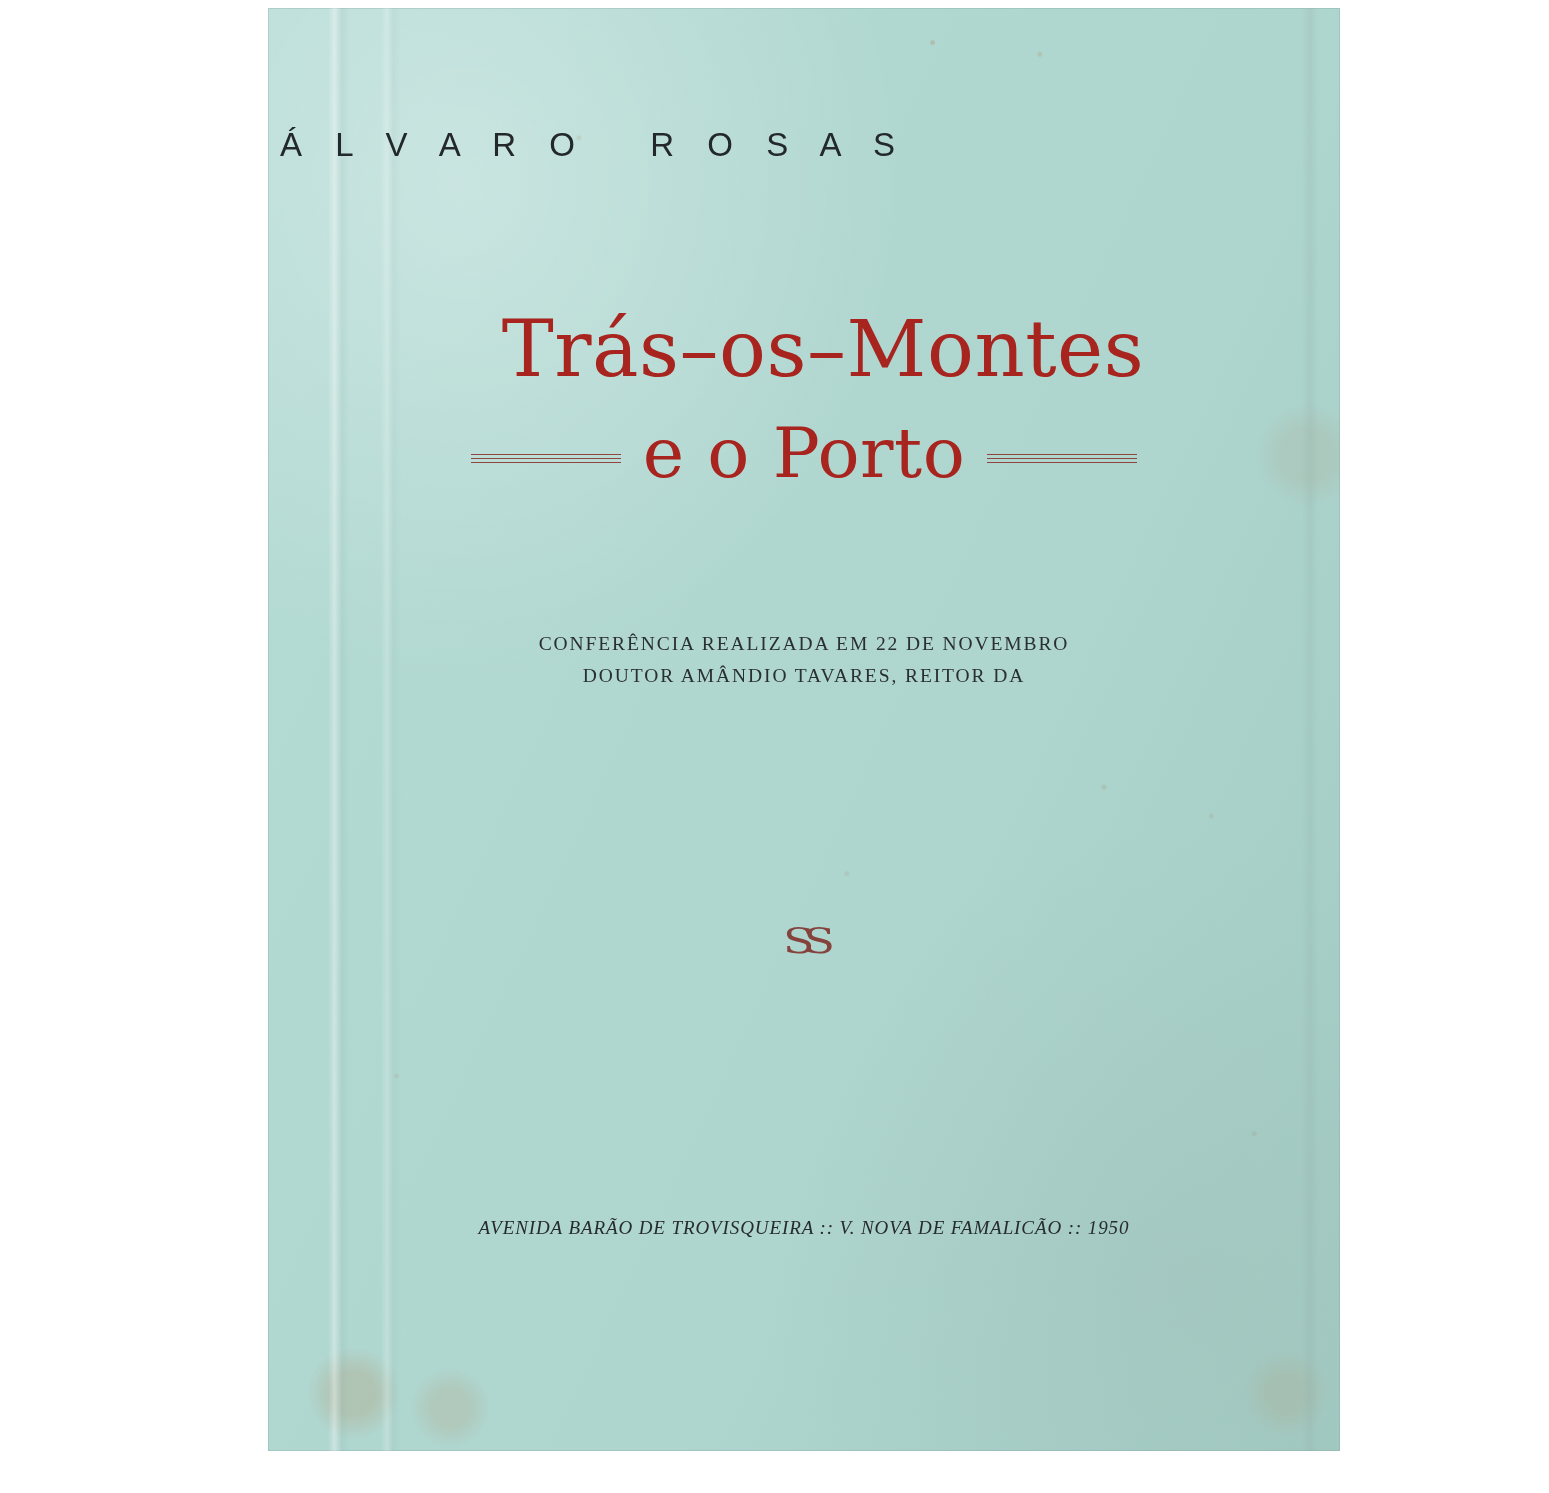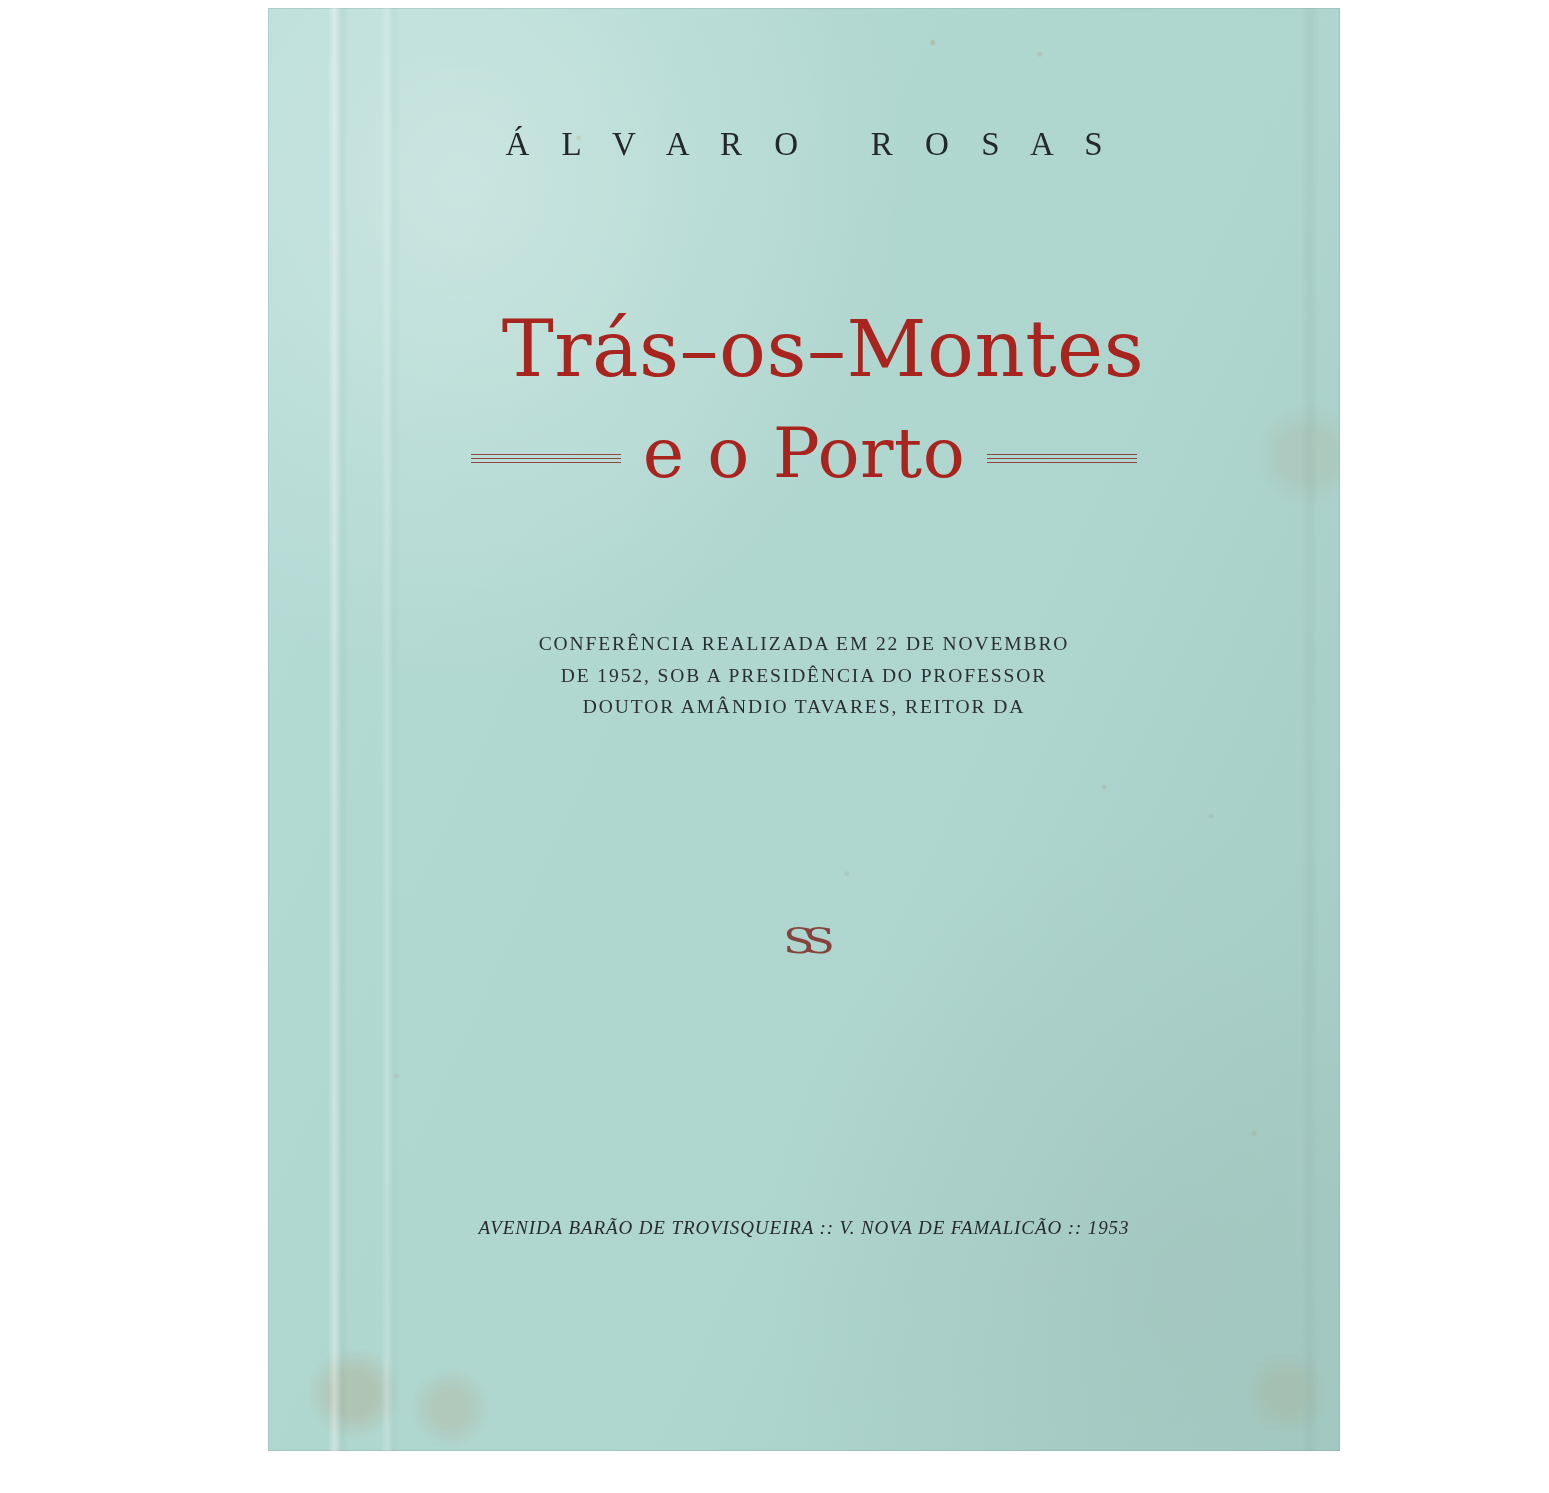--- a/index.html
+++ b/index.html
@@ -76,22 +76,21 @@
     inset: 0;
     z-index: 3;
   }
 
   
   .author {
     position: absolute;
     left: 0;
     right: 0;
     top: 118px;
-    text-align: center;
-    font-family: Liberation Serif, serif;
+    font-family: Liberation Sans, sans-serif;
     font-size: 33px;
     letter-spacing: 12px;
     color: #23282b;
     text-indent: 12px;
     white-space: pre;
   }
 
   .title-1 {
     position: absolute;
     left: 0;
@@ -203,25 +202,24 @@
         <span class="title-2">e o Porto</span>
         <span class="rule">
           <i></i>
             <i></i>
             <i></i>
         </span>
       </div>
 
       <div class="subtitle">
         <div>CONFERÊNCIA REALIZADA EM 22 DE NOVEMBRO</div>
-        <div>DE 1952, SOB A PRESIDÊNCIA DO PROFESSOR</div>
         <div>DOUTOR AMÂNDIO TAVARES, REITOR DA</div>
       </div>
 
       <div class="flourish">SS</div>
 
       <div class="imprint">
-        <div>AVENIDA BARÃO DE TROVISQUEIRA :: V. NOVA DE FAMALICÃO :: 1953</div>
+        <div>AVENIDA BARÃO DE TROVISQUEIRA :: V. NOVA DE FAMALICÃO :: 1950</div>
       </div>
 
     </div>
   </div>
 </div>
 
 </body></html>

